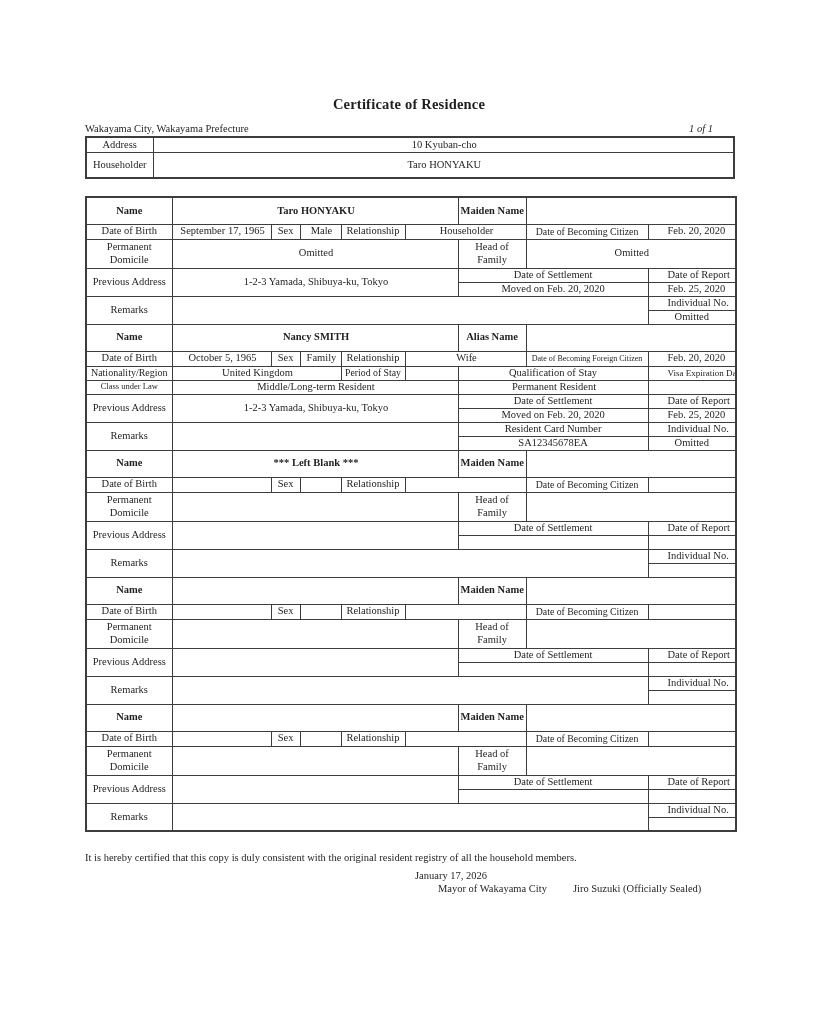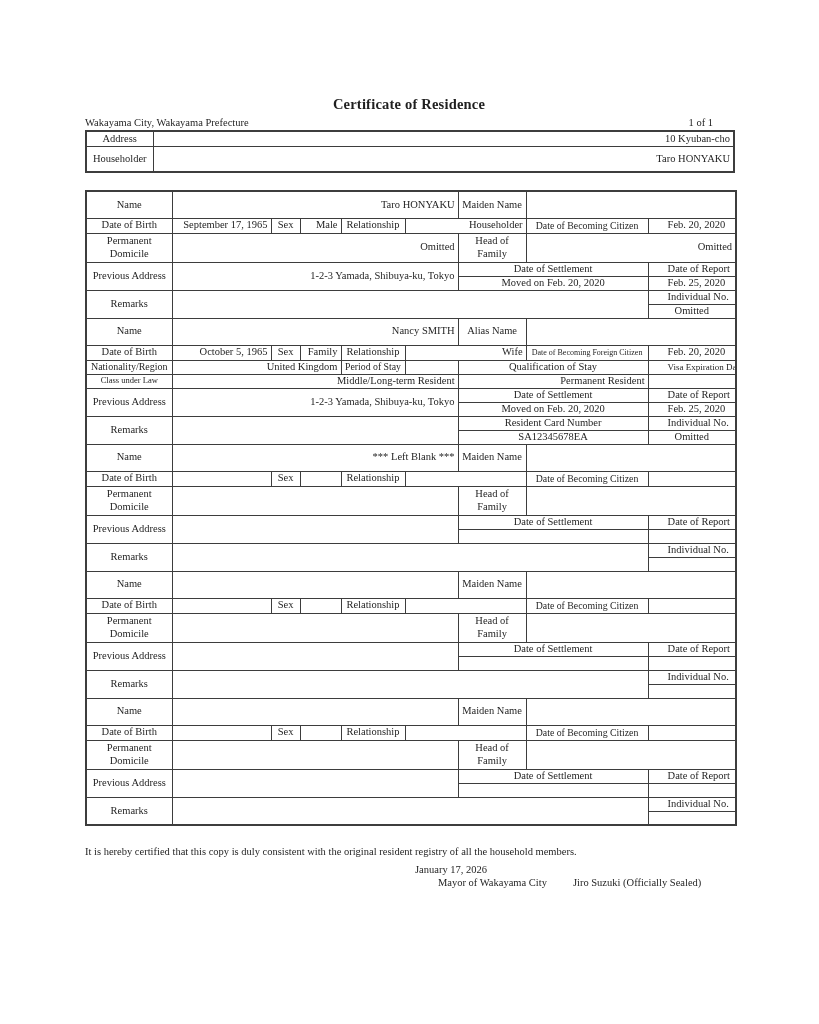--- a/index.html
+++ b/index.html
@@ -5,43 +5,43 @@
   * { margin:0; padding:0; box-sizing:border-box; }
   html,body { background:#ffffff; }
   body {
     width:819px; height:1024px;
     font-family:"Liberation Serif","DejaVu Serif",serif;
     color:#1f1f1f;
   }
   .page { width:819px; height:1024px; padding:96px 86px 0 85px; position:relative; }
   .title { text-align:center; font-size:14.5px; font-weight:600; letter-spacing:.2px; }
   .meta-row { display:flex; justify-content:space-between; align-items:flex-start;
-    font-size:10.5px; margin-top:4px; margin-bottom:2px; }
-  .meta-row .pageno { padding-right:20px; }
+    font-size:10.5px; margin-top:10px; margin-bottom:2px; }
+  .meta-row .pageno { padding-right:20px;font-style:italic; }
 
   table { border-collapse:collapse; table-layout:fixed; width:648px; }
   table.bordered { border:2px solid #3d3d3d; }
   td { border:1px solid #3d3d3d; font-size:10.5px; vertical-align:middle;
        overflow:hidden; line-height:1.15; }
   td.lbl { text-align:center; padding:0 2px; }
-  td.val { text-align:right; padding:0 3px 0 5px; }
+  td.val { text-align:center; padding:0 3px 0 5px; }
   td.ctr { text-align:center; padding:0 19px; }
   .nw { white-space:nowrap; }
   .fs10 { font-size:9.8px; }
   .fs9  { font-size:9px; }
   .fs8  { font-size:8px; }
   .fs85 { font-size:8.5px; }
   .fs75 { font-size:10px; }
 
   .household { margin-top:2px; }
   .household tr.r-addr td { height:15px; }
   .household tr.r-holder td { height:26px; }
 
   .main { margin-top:17px; }
-  tr.h-name td { height:27px; }
+  tr.h-name td { height:27px;font-weight:bold; }
   tr.h-dob  td { height:15px; }
   tr.h-dom  td { height:29px; }
   tr.h-sub  td { height:14px; }
 
   .cert-line { font-size:10.5px; margin-top:20px; }
   .date-line { font-size:10.5px; margin-top:7px; margin-left:330px; }
   .mayor-line { font-size:10.5px; margin-top:2px; margin-left:353px; display:flex; gap:26px; }
 </style>
 </head>
 <body>

